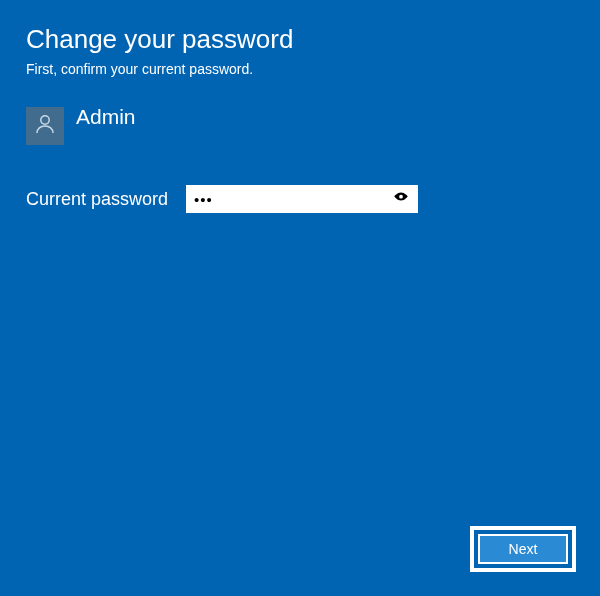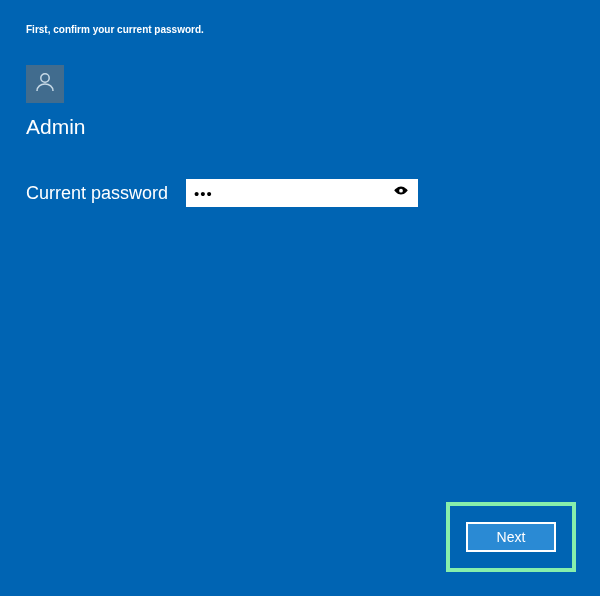--- a/index.html
+++ b/index.html
@@ -18,29 +18,28 @@
     }
     .container {
       padding: 24px 26px;
     }
     .page-title {
       font-size: 26px;
       font-weight: 300;
       margin-bottom: 6px;
     }
     .page-subtitle {
-      font-size: 10px;
-      font-weight: 700;
+      font-size: 14px;
+      font-weight: 400;
     }
     .user-row {
       display: flex;
       align-items: flex-start;
       margin-top: 28px;
       gap: 12px;
-      flex-direction: column;
     }
     .avatar-box {
       width: 38px;
       height: 38px;
       background-color: #416c8e;
       display: flex;
       align-items: center;
       justify-content: center;
       margin-top: 2px;
     }
@@ -99,22 +98,22 @@
     }
     .footer-buttons {
       position: absolute;
       bottom: 24px;
       right: 24px;
       display: flex;
       gap: 20px;
       align-items: center;
     }
     .highlight-wrap {
-      border: 4px solid #86efac;
-      padding: 16px;
+      border: 4px solid #ffffff;
+      padding: 4px;
     }
     .btn {
       width: 90px;
       height: 30px;
       background: transparent;
       border: 2px solid #ffffff;
       color: #ffffff;
       font-size: 14px;
       cursor: pointer;
       font-family: inherit;
@@ -123,20 +122,21 @@
       justify-content: center;
     }
     .btn-primary {
       background-color: #2a8ad4;
     }
   </style>
 </head>
 <body>
 
 <div class="container">
+  <h1 class="page-title">Change your password</h1>
   <p class="page-subtitle">First, confirm your current password.</p>
 
   <div class="user-row">
     <div class="avatar-box">
       <span>
         <svg viewBox="0 0 24 24">
           <circle cx="12" cy="8" r="4.2"></circle>
           <path d="M4 21c0-4.4 3.6-7 8-7s8 2.6 8 7"></path>
         </svg>
       </span>

